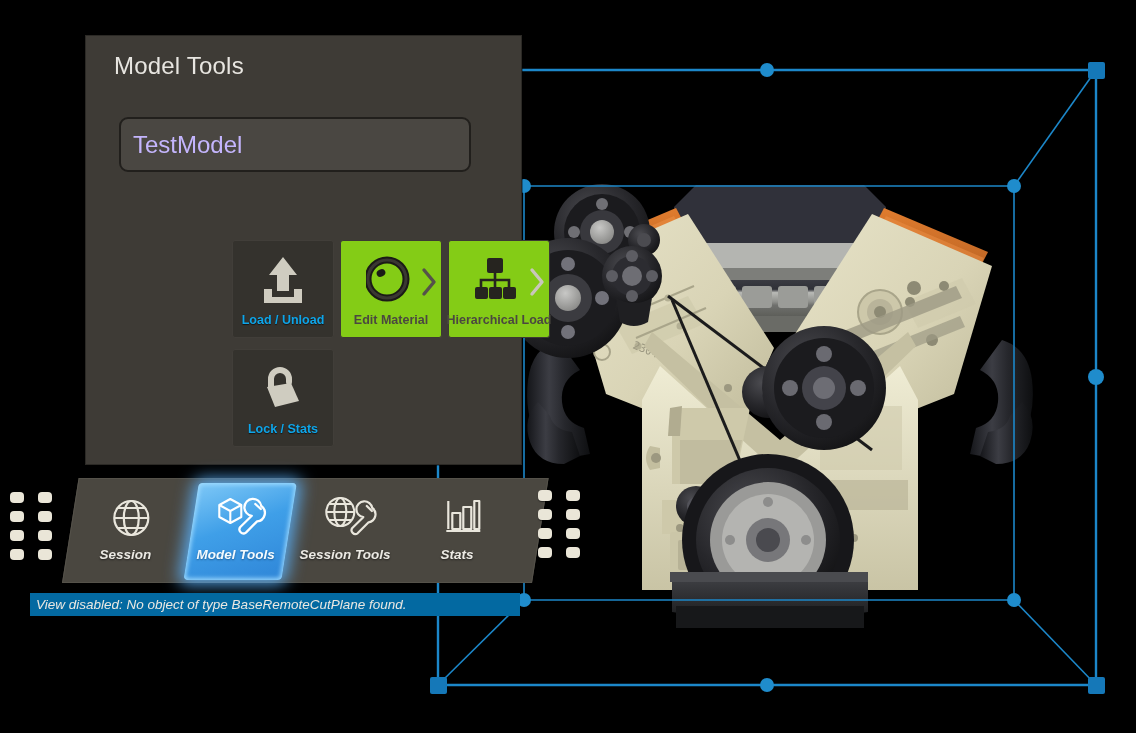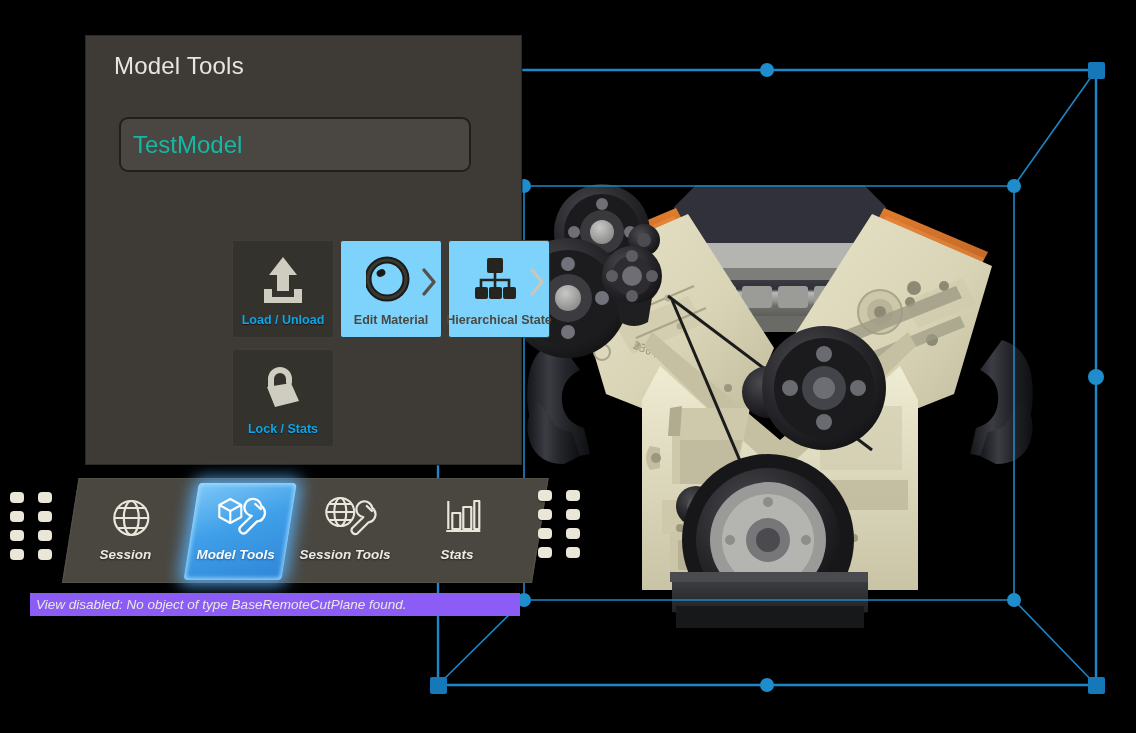--- a/index.html
+++ b/index.html
@@ -29,34 +29,34 @@
   #panel-title {
     position:absolute; left:28px; top:16px;
     font-size:24px; color:#e8e6e1; letter-spacing:.2px;
     font-weight:400;
   }
   #name-field {
     position:absolute; left:33px; top:81px; width:352px; height:55px;
     background:#4a4742;
     border:2px solid #211f1c;
     border-radius:9px;
-    color:#14b8a6; font-size:24px;
+    color:#c4b5fd; font-size:24px;
     padding:0 12px;
     display:flex; align-items:center;
     font-family:"Liberation Sans", sans-serif;
     outline:none;
   }
 
   .tool-btn {
     position:absolute; width:102px; height:98px;
     background:#34322d;
     border:1px solid #413e39;
     border-radius:3px;
   }
-  .tool-btn.dim { background:#7dd3fc; border-color:#3c3933;text-decoration:underline; }
+  .tool-btn.dim { background:#84cc16; border-color:#3c3933;text-decoration:underline; }
   .tool-ico { position:absolute; left:0; right:0; top:10px; height:56px; display:flex; align-items:center; justify-content:center; }
   .tool-ico svg { display:block; }
   .tool-lbl {
     position:absolute; left:-22px; right:-22px; bottom:10px;
     text-align:center; font-size:12.5px; font-weight:bold;
     color:#0ea5e9; white-space:nowrap;
     text-shadow:0 1px 1px rgba(0,0,0,.6);
   }
   .tool-btn.dim .tool-lbl { color:#4b4840; text-shadow:none; }
   .chev { position:absolute; right:4px; top:26px; }
@@ -94,21 +94,21 @@
     text-shadow:0 1px 2px rgba(0,0,0,.55);
   }
   .tab.selected .tab-lbl { color:#f4fbff; text-shadow:0 1px 2px rgba(0,40,80,.5); }
 
   .grip { position:absolute; display:grid; grid-template-columns:repeat(2,14px); gap:8px 14px; }
   .grip i { display:block; width:14px; height:11px; background:#eae6d8; border-radius:4px; box-shadow:0 1px 1px rgba(0,0,0,.5); }
 
   
   #statusbar {
     position:absolute; left:30px; top:593px; width:490px; height:23px;
-    background:#8b5cf6;
+    background:#0369a1;
     display:flex; align-items:center;
     padding-left:6px;
   }
   #statusbar span {
     font-size:13.5px; font-style:italic; color:#eae8e2;
     white-space:nowrap;
   }
 </style>
 </head>
 <body>
@@ -387,21 +387,21 @@
           </g>
           <rect x="14" y="3" width="16" height="15" rx="2" fill="#26241f"></rect>
           <rect x="2" y="32" width="13" height="12" rx="2" fill="#26241f"></rect>
           <rect x="16" y="32" width="13" height="12" rx="2" fill="#26241f"></rect>
           <rect x="30" y="32" width="13" height="12" rx="2" fill="#26241f"></rect>
         </svg>
       </div>
       <svg class="chev" width="16" height="30" viewBox="0 0 16 30">
         <path d="M3 3 L13 15 L3 27" fill="none" stroke="#c9c6bb" stroke-width="3.4" stroke-linecap="round" stroke-linejoin="round"></path>
       </svg>
-      <div class="tool-lbl">Hierarchical State</div>
+      <div class="tool-lbl">Hierarchical Load</div>
     </div>
 
     <div class="tool-btn" style="left:146px; top:313px;">
       <div class="tool-ico">
         <svg width="46" height="50" viewBox="0 0 46 50">
           <path d="M11 24 v-8 a9 9 0 0 1 18 0 v3" fill="none" stroke="#cfccc0" stroke-width="6" stroke-linecap="round"></path>
           <path d="M7 24 l24 -4 l8 18 l-24 6 z" fill="#cfccc0"></path>
         </svg>
       </div>
       <div class="tool-lbl">Lock / Stats</div>

